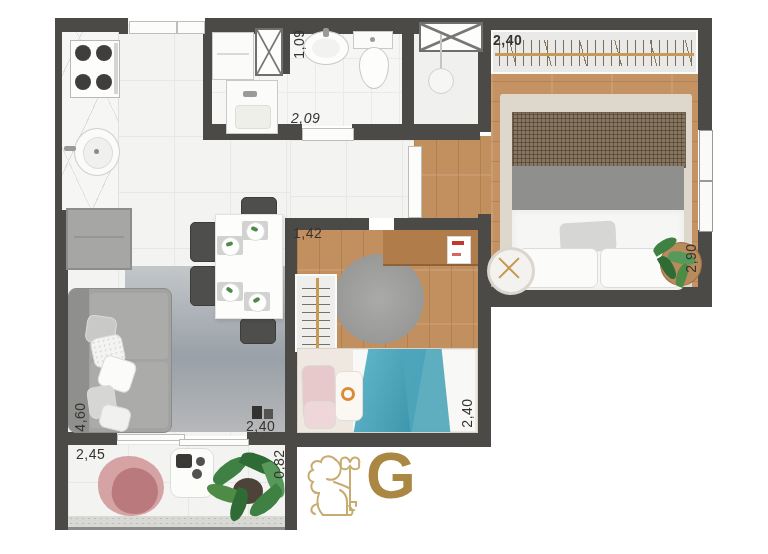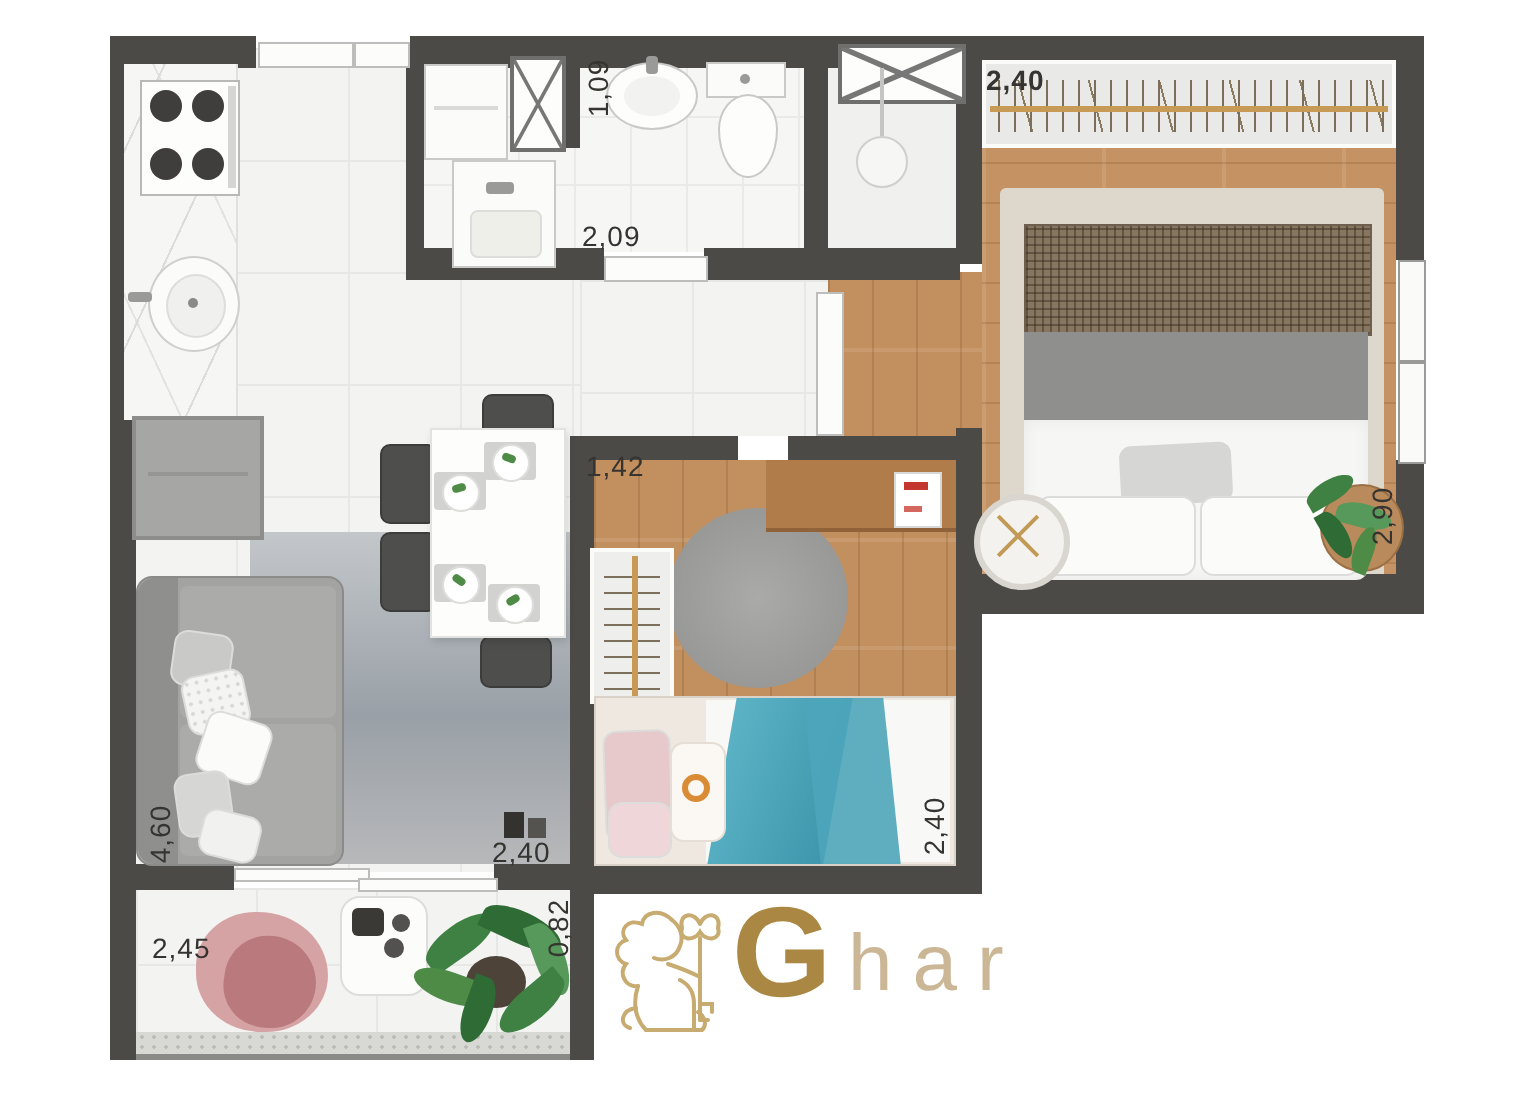--- a/index.html
+++ b/index.html
@@ -227,39 +227,38 @@
   <span class="leaf" style="left:210px;top:462px;width:40px;height:16px;background:#3f8143;transform:rotate(-35deg);"></span>
   <span class="leaf" style="left:240px;top:456px;width:42px;height:16px;background:#2f6b35;transform:rotate(25deg);"></span>
   <span class="leaf" style="left:256px;top:472px;width:38px;height:15px;background:#57995a;transform:rotate(70deg);"></span>
   <span class="leaf" style="left:206px;top:486px;width:38px;height:15px;background:#4e8b46;transform:rotate(200deg);"></span>
   <span class="leaf" style="left:246px;top:494px;width:40px;height:16px;background:#3f8143;transform:rotate(140deg);"></span>
   <span class="leaf" style="left:222px;top:498px;width:34px;height:14px;background:#2f6b35;transform:rotate(110deg);"></span>
 
   <div class="label" style="left:493px;top:32px;font-weight:bold;">2,40</div>
   <div class="label vlabel" style="left:691px;top:258px;">2,90</div>
   <div class="label vlabel" style="left:299px;top:44px;">1,09</div>
-  <div class="label" style="left:291px;top:110px;">2,09</div>
+  <div class="label" style="left:291px;top:110px;font-style:italic;">2,09</div>
   <div class="label" style="left:293px;top:225px;">1,42</div>
   <div class="label vlabel" style="left:467px;top:413px;">2,40</div>
   <div class="label vlabel" style="left:80px;top:417px;">4,60</div>
   <div class="label" style="left:246px;top:418px;">2,40</div>
-  <div class="label" style="left:76px;top:466px;">2,45</div>
+  <div class="label" style="left:76px;top:446px;">2,45</div>
   <div class="label vlabel" style="left:279px;top:464px;">0,82</div>
 
   <svg class="abs" style="left:306px;top:450px;width:64px;height:70px;opacity:.9;" viewBox="0 0 64 66" fill="none">
     <g stroke="#c3a261" stroke-width="2" stroke-linecap="round" fill="none">
       <path d="M44,10 C41,3 33,5 35,12 C33,18 41,19 44,14 C47,19 55,18 53,12 C55,5 47,3 44,10"></path>
       <path d="M44,17 L44,58"></path>
       <path d="M44,50 L50,50 L50,54"></path>
       <path d="M44,58 L48,58"></path>
       <path d="M30,8 C24,2 16,4 15,10 C8,7 3,13 7,18 C1,20 1,28 7,30 C3,35 7,42 13,41"></path>
       <path d="M30,8 C34,11 36,16 34,21 C32,27 26,29 21,27"></path>
       <path d="M13,41 C10,50 12,58 17,63"></path>
       <path d="M17,63 L45,63 C48,60 46,56 43,54"></path>
       <path d="M34,38 C38,40 41,44 41,50 L41,63"></path>
       <path d="M28,30 C34,32 39,34 43,36"></path>
       <path d="M12,52 C5,53 3,60 9,62"></path>
     </g>
   </svg>
   <div class="wm-g" style="left:366px;top:444px;font-size:64px;line-height:1;">G</div>
-  <div class="wm-rest" style="left:424px;top:462px;font-size:40px;line-height:1;">har</div>
 
 </div>
 
 </body></html>

